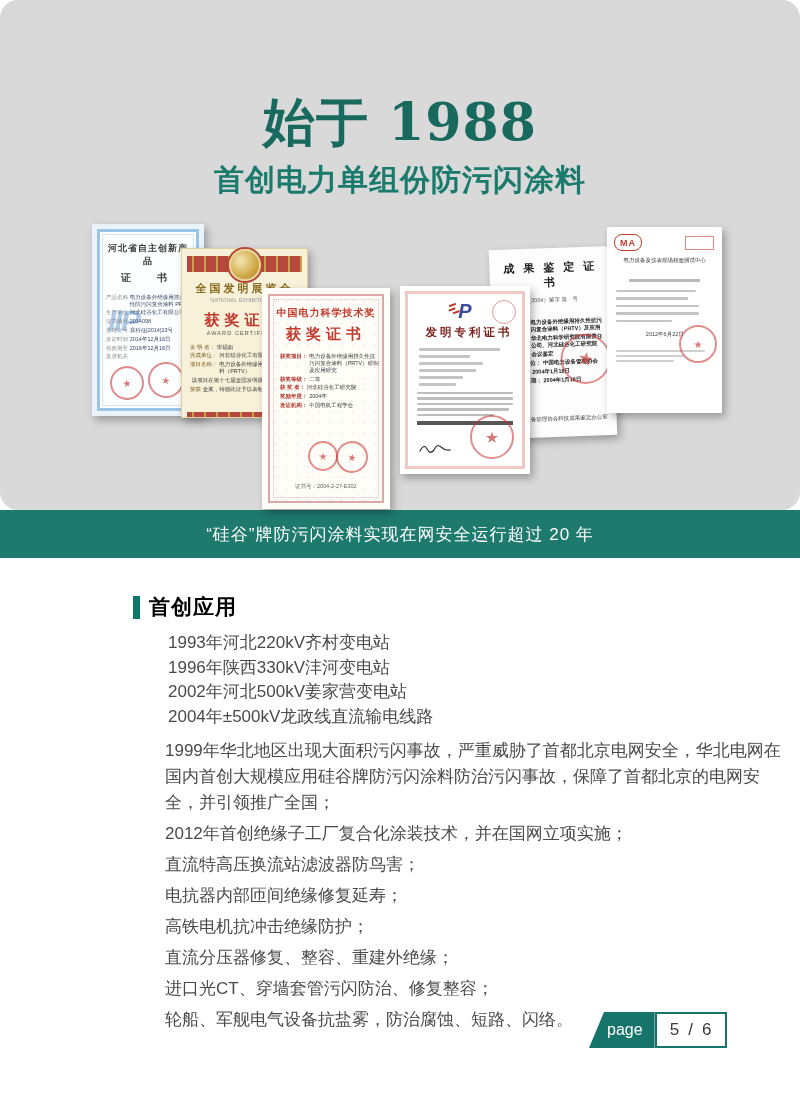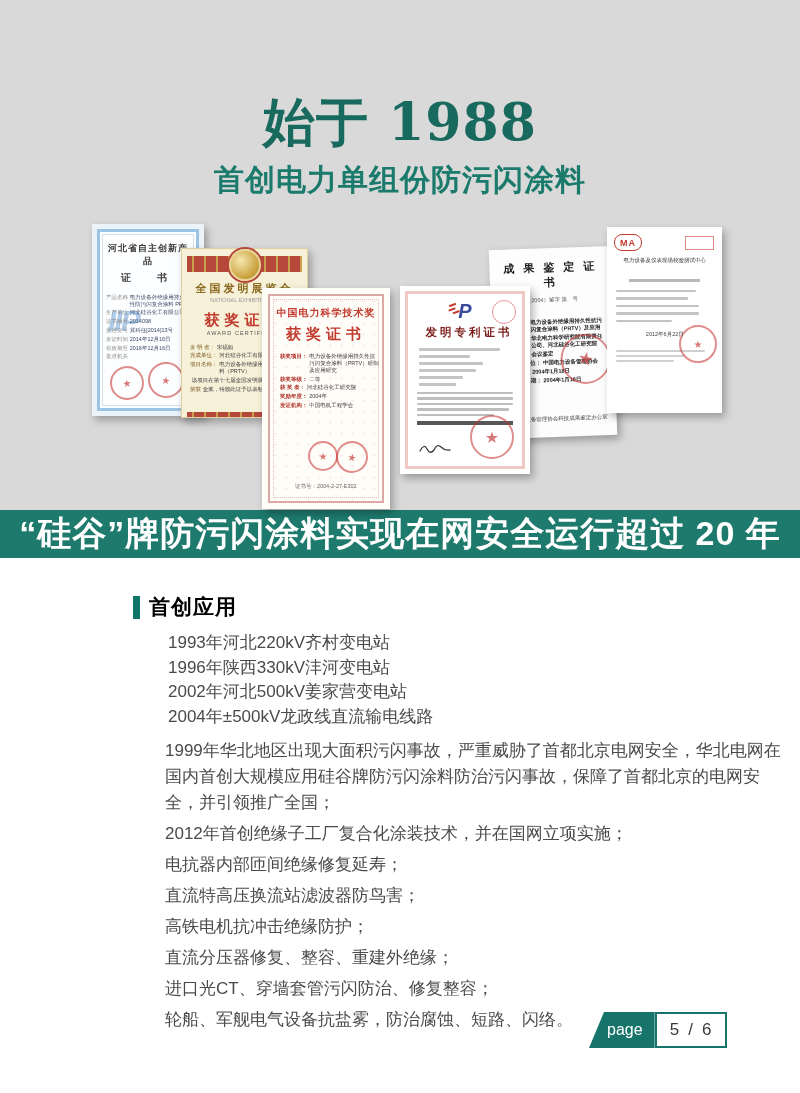--- a/index.html
+++ b/index.html
@@ -2,21 +2,21 @@
 <html><head>
 <meta charset="utf-8">
 <style>
   html,body{margin:0;padding:0;}
   body{
     width:800px;height:1093px;position:relative;overflow:hidden;
     background:#ffffff;font-family:"Liberation Sans",sans-serif;
     -webkit-font-smoothing:antialiased;
   }
   
-  .hero{position:absolute;left:0;top:0;width:800px;height:510px;background:#d9d9d9;}
+  .hero{position:absolute;left:0;top:0;width:800px;height:510px;background:#d9d9d9;border-radius:18px;}
   .hero-title{
     position:absolute;top:88px;left:0;width:100%;text-align:center;
     font-family:"DejaVu Serif","Liberation Serif",serif;font-weight:700;
     font-size:52px;color:#18695e;letter-spacing:1px;margin:0;
   }
   .hero-sub{
     position:absolute;top:160px;left:0;width:100%;text-align:center;
     font-weight:700;font-size:30px;color:#1a7a6c;margin:0;letter-spacing:1px;
   }
   
@@ -107,21 +107,21 @@
   .c6-subline{width:70%;margin:9px auto 8px;height:2.5px;background:#b9b9b9;}
   .c6-rows{margin:0 2px;}
   .c6-rows .fl{height:2.5px;margin-bottom:5px;}
   .c6-seal{right:5px;top:98px;width:34px;height:34px;border-width:2px;}
   .c6-date{color:#444;margin-top:8px;}
   .c6-foot{margin:6px 2px 0;}
   .c6-foot .fl{height:2px;margin-bottom:3px;background:#cfcfcf;}
   
   .banner{position:absolute;left:0;top:510px;width:800px;height:48px;background:#1e7a6d;
           display:flex;align-items:center;justify-content:center;}
-  .banner-text{color:#fff;font-size:34px;font-weight:700;letter-spacing:1px;}
+  .banner-text{color:#fff;font-size:17px;font-weight:400;letter-spacing:1px;}
   
   .content{position:absolute;left:0;top:558px;width:800px;}
   .sec-head{display:flex;align-items:center;margin-left:133px;}
   .sec1 .sec-head{margin-top:35px;}
   .sec2 .sec-head{margin-top:12px;}
   .sec-bar{width:7px;height:23px;background:#0f766a;margin-right:9px;}
   .sec-title{font-size:21px;font-weight:700;color:#000000;margin:0;letter-spacing:1px;}
   .app-list{list-style:none;margin:10px 0 0;padding:0 23px 0 168px;}
   .app-list li{font-size:17px;color:#4a4a4a;line-height:24.5px;}
   .paras{margin:9px 10px 0 165px;}
@@ -379,23 +379,23 @@
       </ul>
   </section>
 
   <section class="sec2">
     <div class="paras">
 
         <p>1999年华北地区出现大面积污闪事故，严重威胁了首都北京电网安全，华北电网在国内首创大规模应用硅谷牌防污闪涂料防治污闪事故，保障了首都北京的电网安全，并引领推广全国；</p>
 
         <p>2012年首创绝缘子工厂复合化涂装技术，并在国网立项实施；</p>
 
+        <p>直流特高压换流站滤波器防鸟害；</p>
+
         <p>电抗器内部匝间绝缘修复延寿；</p>
-
-        <p>直流特高压换流站滤波器防鸟害；</p>
 
         <p>高铁电机抗冲击绝缘防护；</p>
 
         <p>直流分压器修复、整容、重建外绝缘；</p>
 
         <p>进口光CT、穿墙套管污闪防治、修复整容；</p>
 
         <p>轮船、军舰电气设备抗盐雾，防治腐蚀、短路、闪络。</p>
       </div>
   </section>

